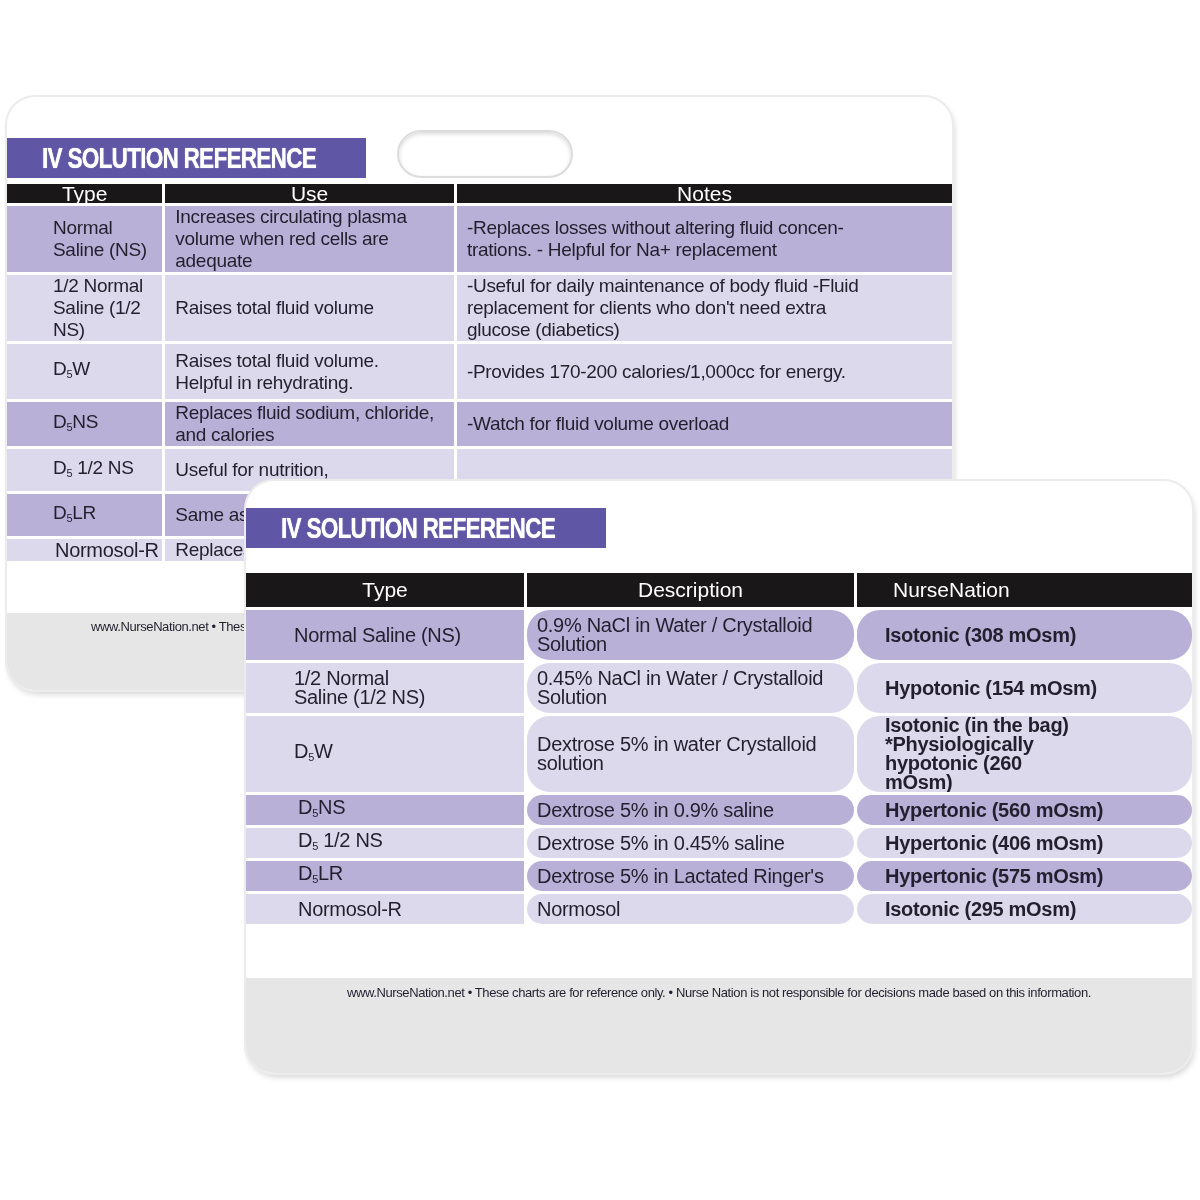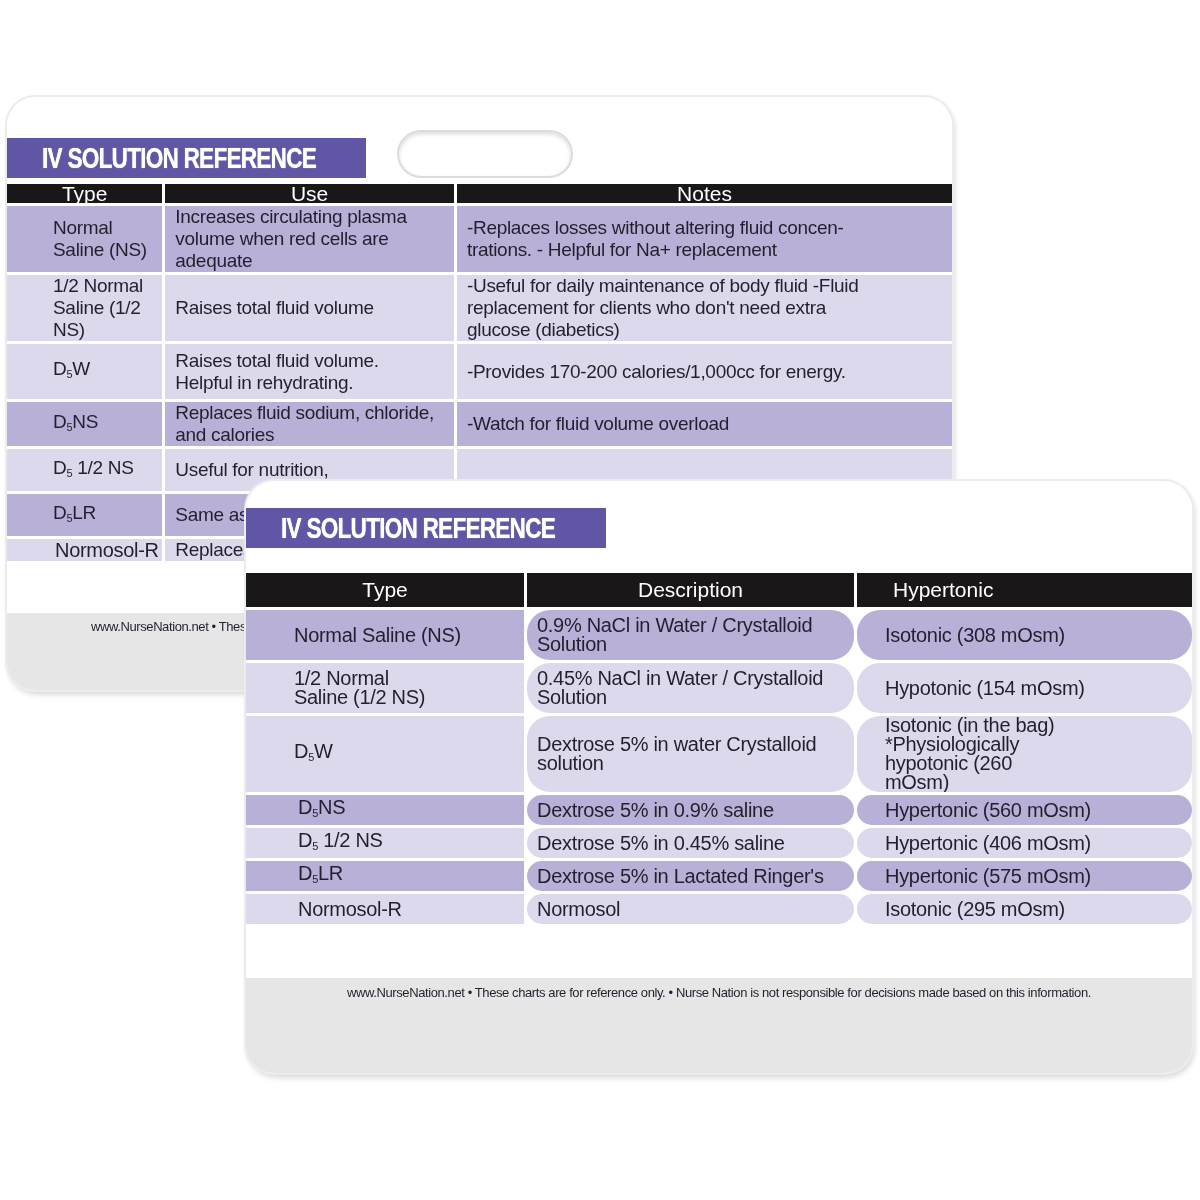--- a/index.html
+++ b/index.html
@@ -29,21 +29,21 @@
   .back th { height:19px; line-height:19px; font-size:21px; overflow:hidden; }
   .front th { height:34px; font-size:21px; }
   td { font-size:19px; line-height:22px; vertical-align:middle; padding:0 0 0 10px; overflow:hidden;
        letter-spacing:-0.3px; }
   .front td { font-size:20px; line-height:19px; }
   tr.dark td { background:#b8b0d6; }
   tr.light td { background:#dcd9ec; }
   .back td.type { padding-left:46px; }
   .front td.type { padding-left:48px; }
   .front td.desc, .front td.osm { padding-left:10px;border-radius:23px; }
-  .front td.osm { padding-left:28px; }
+  .front td.osm { padding-left:28px;font-weight:bold; }
   sub { font-size:11px; vertical-align:-3px; }
   .footer { position:absolute; left:0; right:0; bottom:0; background:#e6e6e6; text-align:center;
             font-size:13px; color:#231f2e; letter-spacing:-0.4px; }
   .back .footer { top:516px; padding-top:6px; text-align:left; padding-left:84px; }
   .front .footer { top:497px; padding-top:7px; line-height:16px; }
 </style>
 </head>
 <body>
 
 <div class="card back">
@@ -114,21 +114,21 @@
   <table>
     <colgroup>
         <col style="width:278px">
         <col style="width:327px">
         <col style="width:335px">
       </colgroup>
     <thead>
       <tr>
         <th>Type</th>
         <th>Description</th>
-        <th style="text-align:left;padding-left:36px">Hypertonic</th>
+        <th style="text-align:left;padding-left:36px">NurseNation</th>
       </tr>
     </thead>
     <tbody>
       <tr class="dark" style="height:50px">
         <td class="type">Normal Saline (NS)</td>
         <td class="desc" style="padding-right:30px">0.9% NaCl in Water / Crystalloid Solution</td>
         <td class="osm">Isotonic (308 mOsm)</td>
       </tr>
       <tr class="light" style="height:50px">
         <td class="type" style="padding-right:90px">1/2 Normal Saline (1/2 NS)</td>

